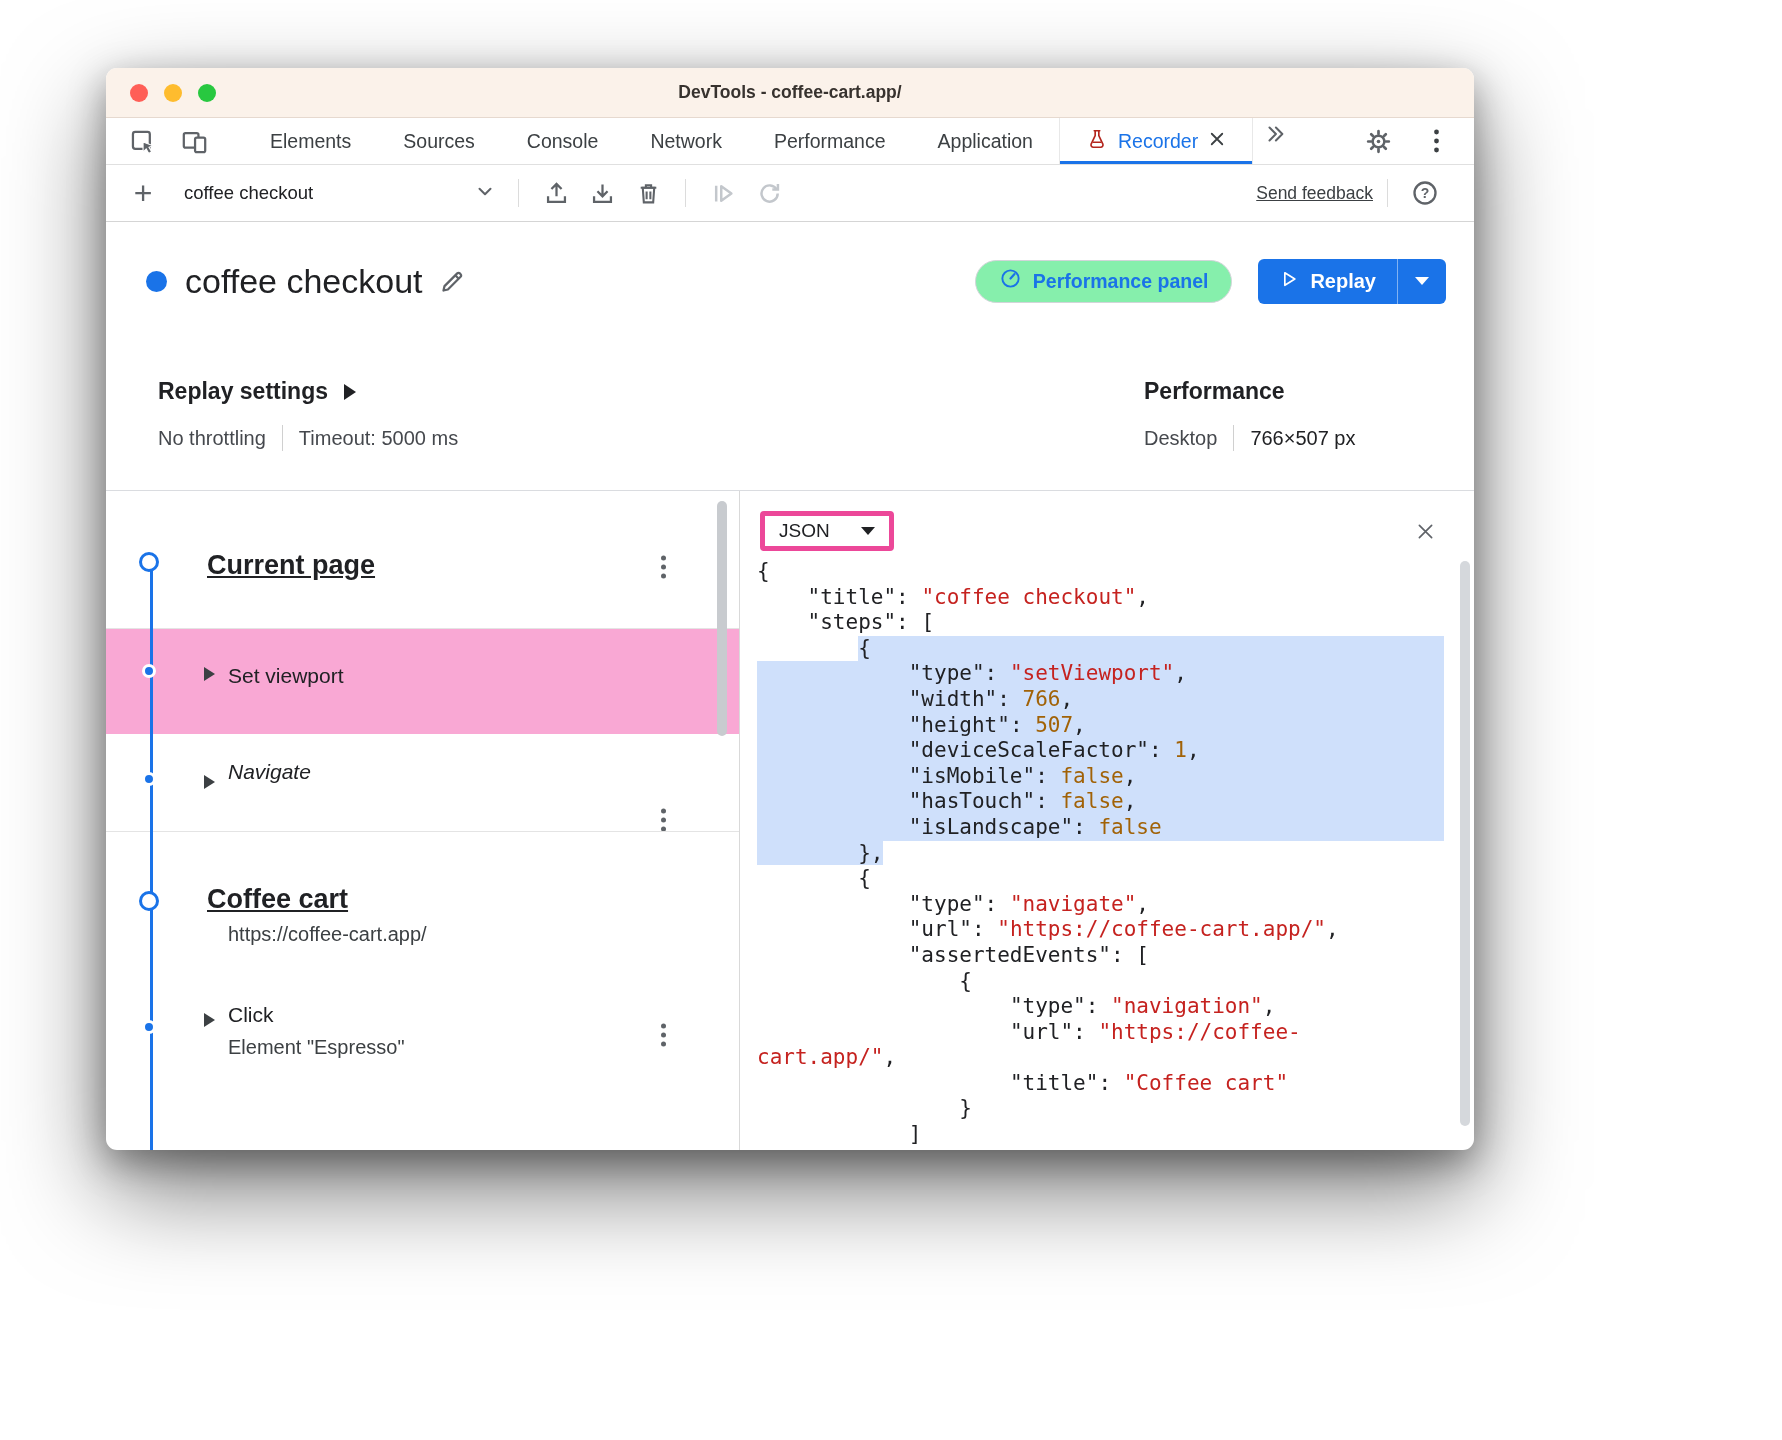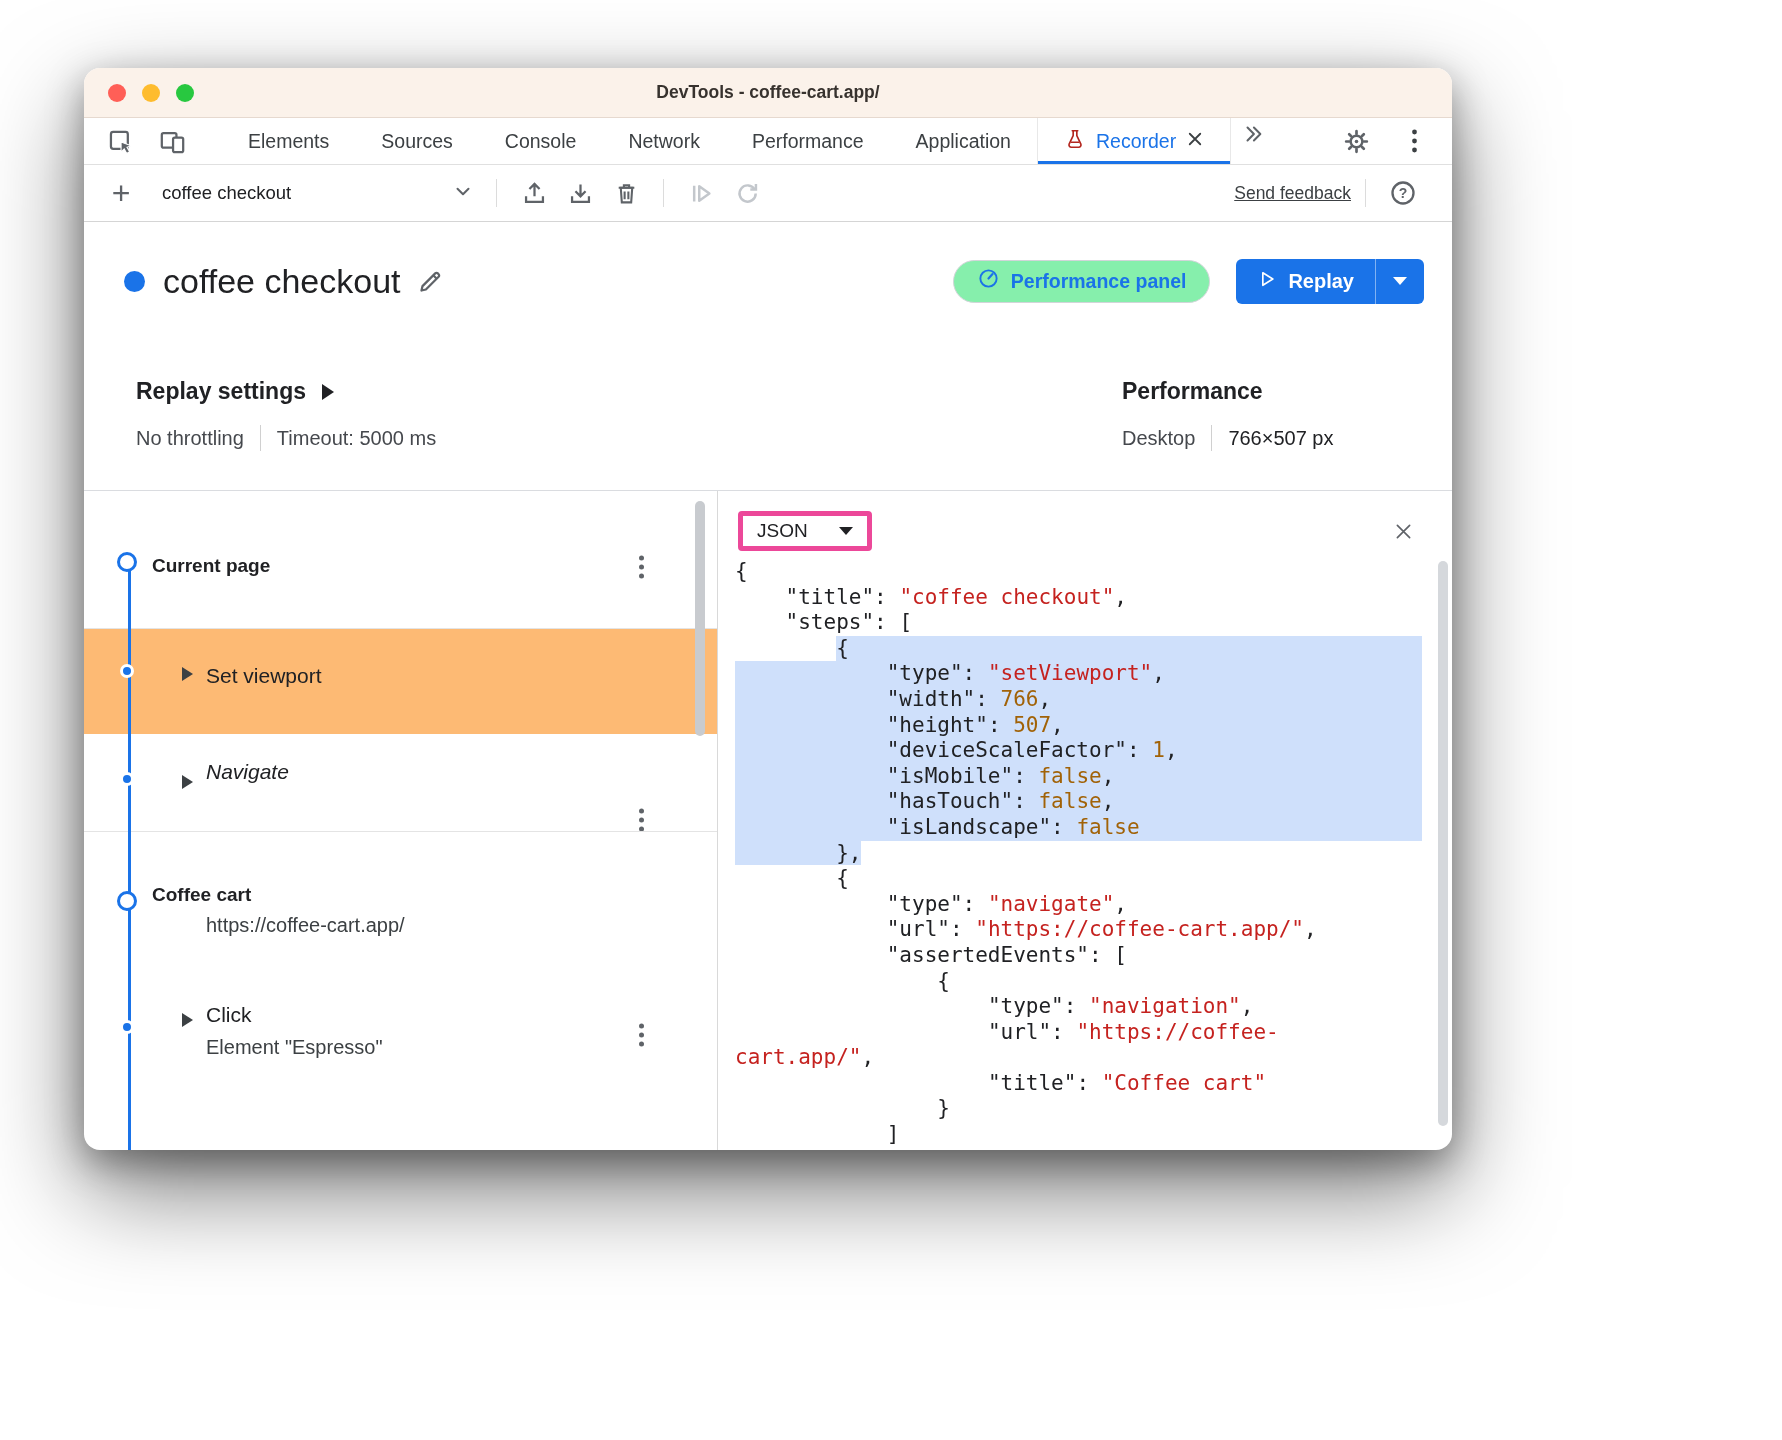--- a/index.html
+++ b/index.html
@@ -1,20 +1,20 @@
 <!DOCTYPE html>
 <html><head>
 <meta charset="utf-8">
 <style>
   * { margin:0; padding:0; box-sizing:border-box; }
   html,body { width:1782px; height:1440px; background:#ffffff; font-family:"Liberation Sans", sans-serif; }
   .stage { position:relative; width:1782px; height:1440px; overflow:hidden; }
 
-  .window { position:absolute; left:84px; top:68px; width:1368px; height:1082px;
-            border-radius:16px; background:#fff; overflow:hidden;
+  .window { position:absolute; left:106px; top:68px; width:1368px; height:1082px;
+            border-radius:11px; background:#fff; overflow:hidden;
             box-shadow:0 40px 100px rgba(0,0,0,.52), 0 12px 36px rgba(0,0,0,.35); }
 
   
   .titlebar { height:50px; background:#fbf2ea; border-bottom:1px solid #e6d9cf;
               display:flex; align-items:center; justify-content:center; position:relative; }
   .traffic { position:absolute; left:24px; top:16px; display:flex; gap:16px; }
   .tl { width:18px; height:18px; border-radius:50%; display:inline-block; }
   .tl.red { background:#ff5f57; } .tl.yellow { background:#febc2e; } .tl.green { background:#28c840; }
   .win-title { font-size:17.5px; font-weight:700; color:#37322e; }
 
@@ -63,25 +63,25 @@
   .panels { position:absolute; top:422px; left:0; right:0; bottom:0; border-top:1px solid #dadce0; display:flex; }
 
   .steps-panel { width:633px; position:relative; flex:none; }
   .timeline { position:absolute; left:44px; top:75px; bottom:0; width:3px; background:#1a73e8; z-index:1; }
   .srow { position:relative; }
   .srow .marker-circle { position:absolute; left:33px; width:20px; height:20px; border:3.5px solid #1a73e8; background:#fff; border-radius:50%; z-index:2; }
   .srow .marker-dot { position:absolute; left:36px; width:14px; height:14px; background:#1a73e8; border:3px solid #fff; border-radius:50%; z-index:2; }
   .row-caret { position:absolute; left:98px; width:0; height:0; border-left:11px solid #3c4043; border-top:7px solid transparent; border-bottom:7px solid transparent; }
   .kebab { position:absolute; right:72px; }
   .r1 { height:138px; border-bottom:1px solid #e4e4e4; display:flex; align-items:center; padding-top:12px; }
-  .r2 { height:105px; background:#fdba74; display:flex; align-items:center; padding-bottom:12px; }
+  .r2 { height:105px; background:#f9a8d4; display:flex; align-items:center; padding-bottom:12px; }
   .r3 { height:98px; border-bottom:1px solid #e4e4e4; display:flex; align-items:center; padding-bottom:21px;font-style:italic; }
   .r4 { height:135px; padding-top:52px; }
   .r5 { height:160px; padding-top:36px; }
-  .step-head { margin-left:68px; font-size:19px; font-weight:700; color:#202124; }
+  .step-head { margin-left:101px; font-size:27px; font-weight:700; color:#202124;text-decoration:underline; }
   .step-label { margin-left:122px; font-size:21px; color:#202124; }
   .step-sub { margin-left:122px; font-size:20px; color:#3c4043; margin-top:9px; }
   .r4 .step-sub { margin-top:8px; }
   .steps-scroll { position:absolute; left:611px; top:10px; width:10px; height:235px; border-radius:5px; background:#c8cbcf; z-index:3; }
 
   .json-panel { flex:1; border-left:1px solid #d9d9d9; position:relative; padding-top:18px; }
   .json-head { height:44px; display:flex; align-items:center; padding:0 34px 0 20px; }
   .format-select { width:134px; height:40px; border:5px solid #ec4899; border-radius:4px; display:flex; align-items:center;
                    justify-content:space-between; padding:0 14px; font-size:19px; color:#202124; background:#fff; }
   .tri-down-d { width:0; height:0; border-left:7px solid transparent; border-right:7px solid transparent; border-top:8px solid #202124; }

